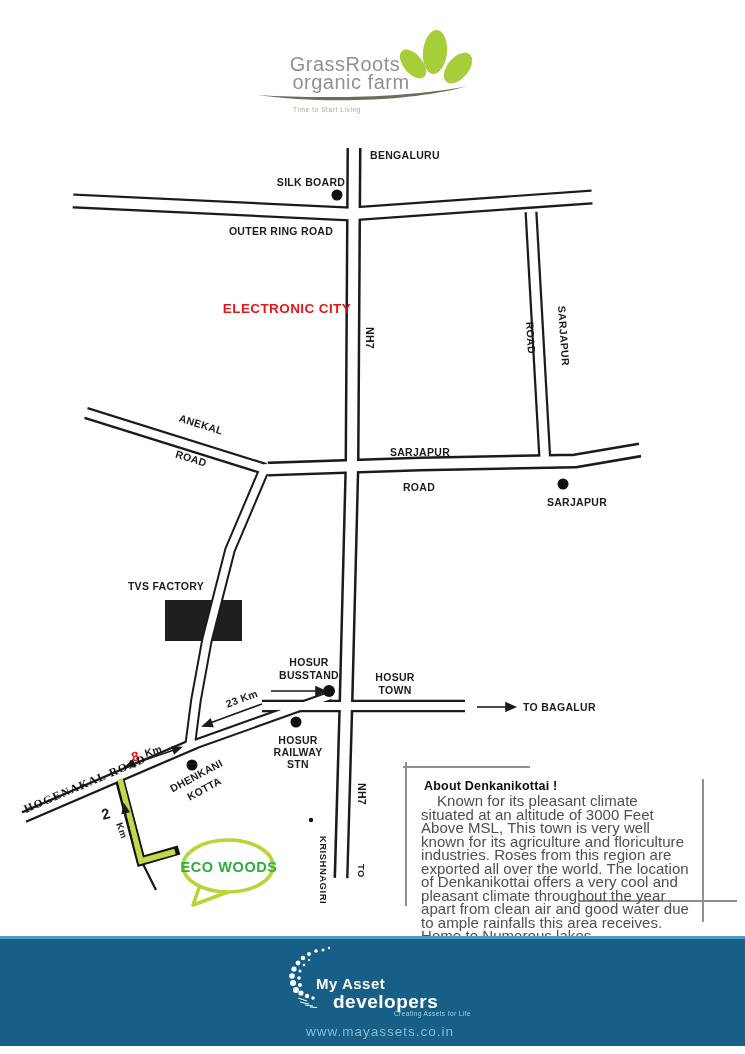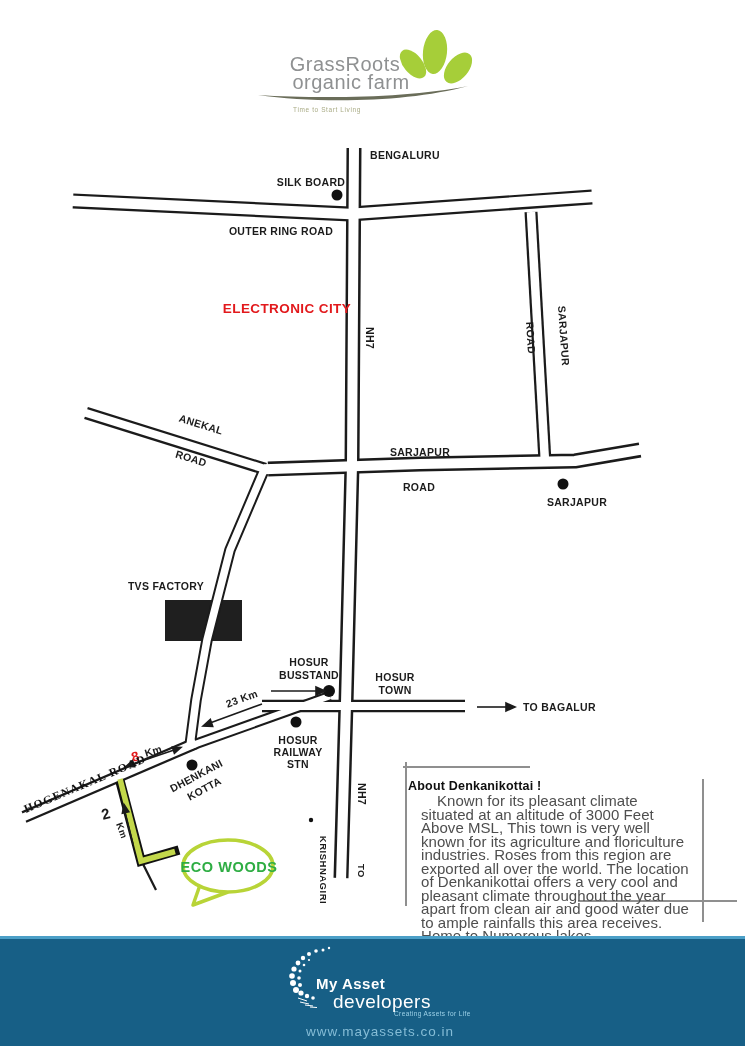--- a/index.html
+++ b/index.html
@@ -17,29 +17,29 @@
   .ml{font-weight:700;font-size:10.5px;fill:#1b1b1b;letter-spacing:.3px;}
   .mid{text-anchor:middle;}
   .red{fill:#e2191c;}
   .big{font-size:13.5px;font-weight:800;letter-spacing:.4px;}
   .serifl{font-family:"Liberation Serif",serif;font-weight:600;font-size:11.5px;fill:#111;letter-spacing:1.4px;}
   .eco{fill:#2ead43;font-size:14.5px;font-weight:800;letter-spacing:.6px;}
   .sm{font-size:9.5px;letter-spacing:.5px;}
 
   
   .about-line{background:#8f8f8f;}
-  .about-title{top:779px;left:408px;font-size:12.5px;font-weight:700;color:#0e0e0e;letter-spacing:.2px;}
+  .about-title{top:779px;left:424px;font-size:12.5px;font-weight:700;color:#0e0e0e;letter-spacing:.2px;}
   .about-body{top:794px;left:421px;width:268px;font-size:15px;line-height:13.5px;color:#4e4e4e;
               text-indent:16px;letter-spacing:.05px;}
 
   
   .footer-bar{top:936px;left:0;width:745px;height:110px;background:#175f86;
               border-top:3px solid #4b9fc7;box-sizing:border-box;}
   .f-brand1{top:975px;left:316px;font-size:15px;font-weight:700;color:#fff;letter-spacing:.5px;}
-  .f-brand2{top:991px;left:333px;font-size:19px;font-weight:400;color:#fff;letter-spacing:.5px;}
+  .f-brand2{top:991px;left:333px;font-size:19px;font-weight:700;color:#fff;letter-spacing:.5px;}
   .f-tag{top:1010px;left:394px;font-size:6.5px;color:#9ed2e8;letter-spacing:.4px;}
   .f-site{top:1024px;left:0;width:760px;text-align:center;font-size:13.5px;color:#85bcd6;letter-spacing:1px;}
 </style>
 </head>
 <body>
 
 <div class="canvas">
 
   <div class="abs brand1">GrassRoots</div>
   <div class="abs brand2">organic farm</div>

